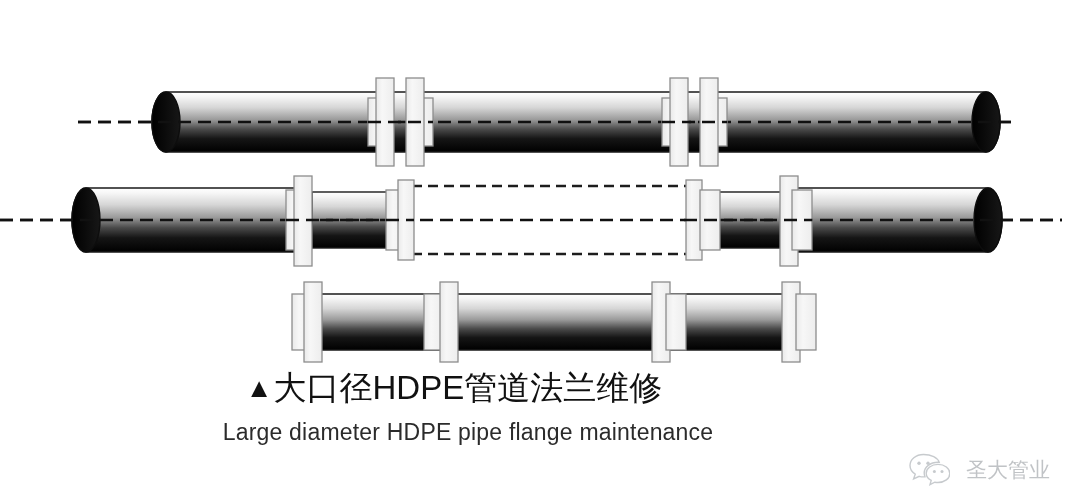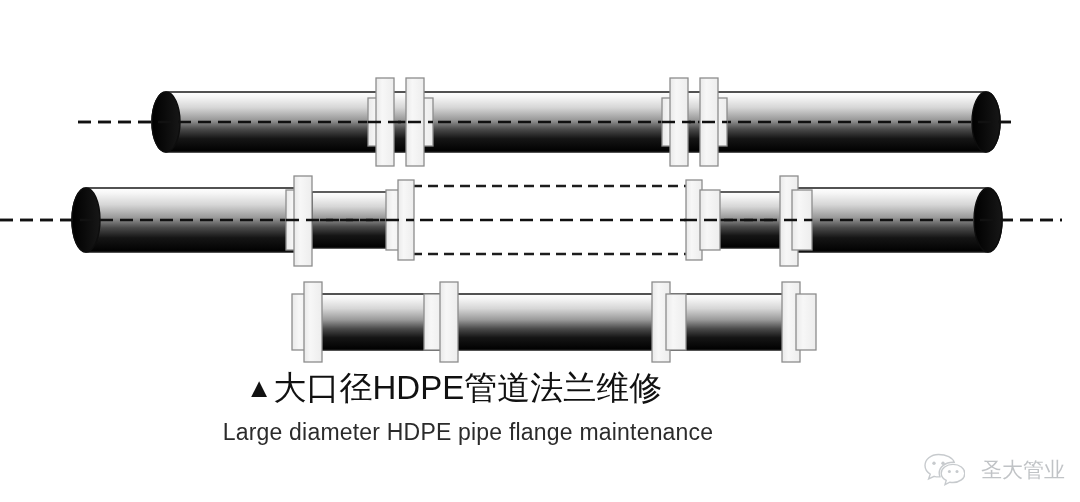--- a/index.html
+++ b/index.html
@@ -59,21 +59,21 @@
     line-height: 28px;
     color: #2b2b2b;
     letter-spacing: 0.2px;
     white-space: nowrap;
     margin-left: 28px;
   }
 
   
   .watermark {
     position: absolute;
-    right: 15px;
+    right: 30px;
     bottom: 14px;
     display: flex;
     align-items: center;
     gap: 16px;
     opacity: 0.55;
     pointer-events: none;
   }
   .watermark-icon {
     width: 42px;
     height: 36px;

